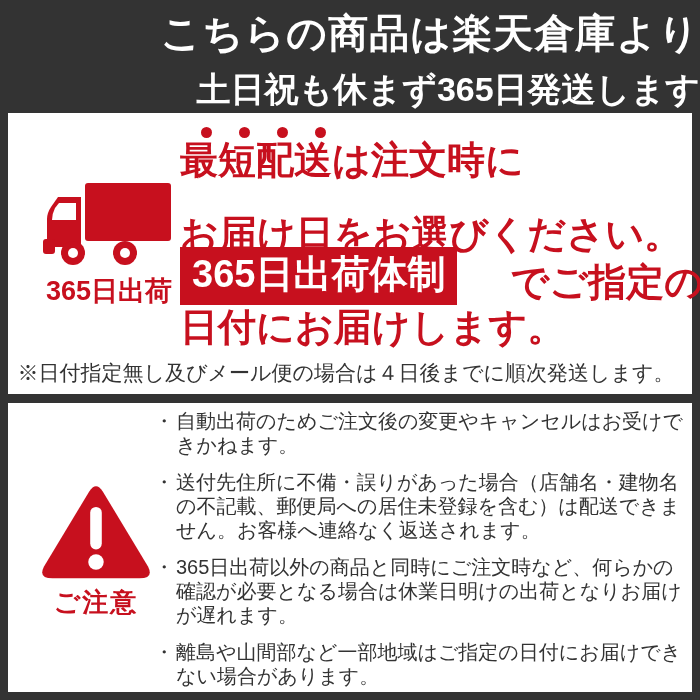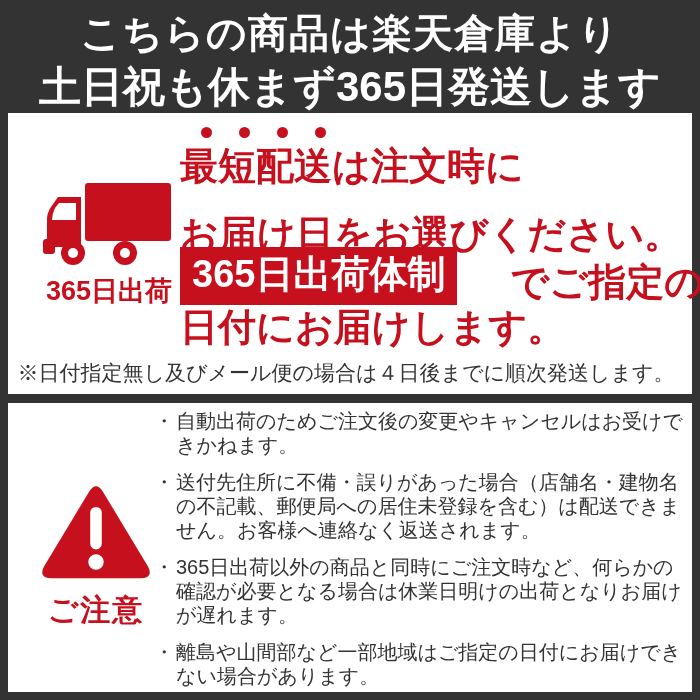--- a/index.html
+++ b/index.html
@@ -3,53 +3,53 @@
 <meta charset="utf-8">
 <style>
   html,body{margin:0;padding:0;background:#333333;}
   .canvas{
     position:relative;width:700px;height:700px;background:#333333;
     font-family:"Liberation Sans",sans-serif;overflow:hidden;
   }
   
   .top-banner{
     position:absolute;top:0;left:0;width:700px;height:113px;
-    color:#ffffff;text-align:center;font-weight:bold;
+    color:#ffffff;text-align:right;font-weight:bold;
   }
   .tb-line1{font-size:40px;line-height:1.1;margin-top:11px;letter-spacing:1px;}
-  .tb-line2{font-size:42px;line-height:1.1;margin-top:9px;letter-spacing:0px;}
+  .tb-line2{font-size:34px;line-height:1.1;margin-top:16px;letter-spacing:0px;}
   
   .panel{position:absolute;left:8px;width:684px;background:#ffffff;}
   .shipping-panel{top:113px;height:281px;}
   .caution-panel{top:403px;height:289px;}
   
   .truck-wrap{position:absolute;left:22px;top:64px;width:158px;text-align:center;}
   .truck-label{font-size:27px;font-weight:bold;color:#C7101E;margin-top:0px;letter-spacing:0px;}
   .dots{position:absolute;left:193px;top:14px;display:flex;gap:27px;}
   .dot{width:11px;height:11px;border-radius:50%;background:#C7101E;}
   .headline{
     position:absolute;left:172px;color:#C7101E;font-weight:bold;
     font-size:38px;line-height:1.15;white-space:nowrap;
   }
-  .hl-1{top:32px;}
+  .hl-1{top:26px;}
   .hl-2{top:100px;}
   .hl-3{top:134px;display:flex;align-items:flex-end;gap:32px;}
   .hl-4{top:192px;line-height:1.2;}
   .highlight{
     display:inline-block;background:#C7101E;color:#ffffff;
     padding:6px 12px 8px 12px;
   }
   .after-highlight{padding-left:13px;margin-left:8px;}
   .ship-note{
     position:absolute;left:0;right:8px;top:246px;text-align:center;
     color:#333333;font-size:21px;line-height:1.3;white-space:nowrap;
   }
   
   .warn-wrap{position:absolute;left:22px;top:80px;width:132px;text-align:center;}
-  .caution-label{font-size:30px;font-weight:bold;color:#C7101E;margin-top:5px;letter-spacing:2px;}
+  .caution-label{font-size:26px;font-weight:bold;color:#C7101E;letter-spacing:2px;}
   .bullets{
     position:absolute;left:146px;top:6px;width:530px;
     list-style:none;margin:0;padding:0;
   }
   .bullets li{
     display:flex;color:#333333;font-size:20px;line-height:1.2;
     margin-bottom:13px;
   }
   .bullet-marker{flex:none;width:22px;}
   .bullet-text{flex:1;}

